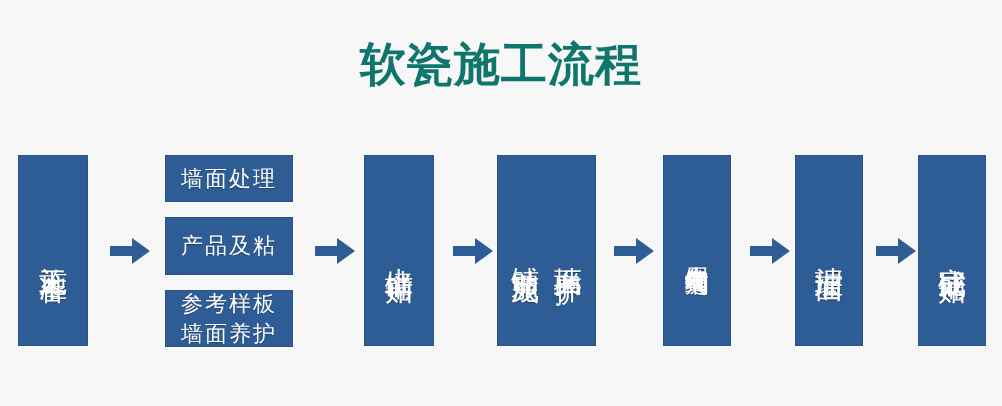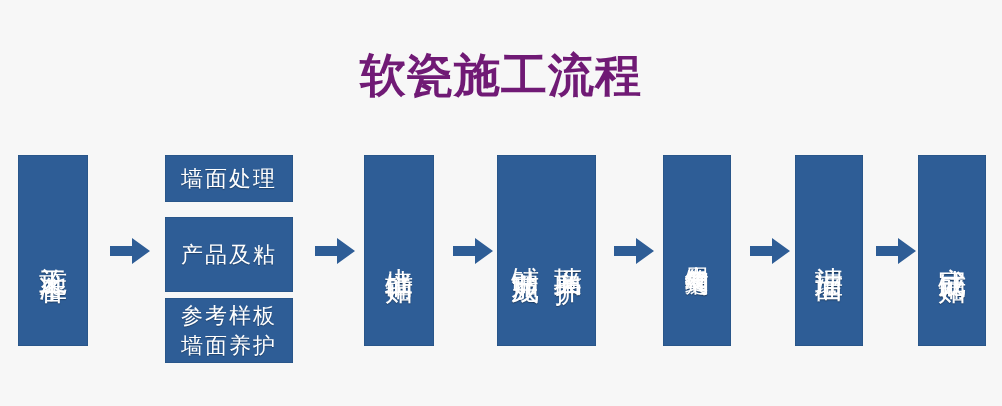--- a/index.html
+++ b/index.html
@@ -19,27 +19,27 @@
     position: absolute;
     left: 0; top: 0;
     width: 1002px;
     height: 406px;
   }
 
   
   .title {
     position: absolute;
     left: 0;
-    top: 46px;
+    top: 35px;
     width: 1002px;
     text-align: center;
     font-size: 46px;
     line-height: 58px;
     font-weight: bold;
-    color: #701a75;
+    color: #0f766e;
     letter-spacing: 1px;
     white-space: nowrap;
   }
 
   
   .flow {
     position: absolute;
     left: 0;
     top: 150px;
     width: 1002px;
@@ -132,27 +132,27 @@
       <svg viewBox="0 0 40 26">
           <polygon points="0,8 22,8 22,0 40,13 22,26 22,18 0,18" fill="#2e5d96"></polygon>
         </svg>
     </div>
 
     <div class="stage">
       <div class="box hbox" style="left:165px; top:5px; width:128px; height:47px;">
         <span class="htext">墙面处理</span>
       </div>
 
-      <div class="box hbox" style="left:165px; top:67px; width:128px; height:75px;">
+      <div class="box hbox" style="left:165px; top:67px; width:128px; height:58px;">
         <span class="htext">
           <span>产品及粘</span><br>
         </span>
       </div>
 
-      <div class="box hbox" style="left:165px; top:148px; width:128px; height:65px;">
+      <div class="box hbox" style="left:165px; top:140px; width:128px; height:57px;">
         <span class="htext">
           <span>参考样板</span><br>
           <span>墙面养护</span>
         </span>
       </div>
     </div>
 
     <div class="arrow" style="left:315px; top:88px;">
       <svg viewBox="0 0 40 26">
           <polygon points="0,8 22,8 22,0 40,13 22,26 22,18 0,18" fill="#2e5d96"></polygon>

